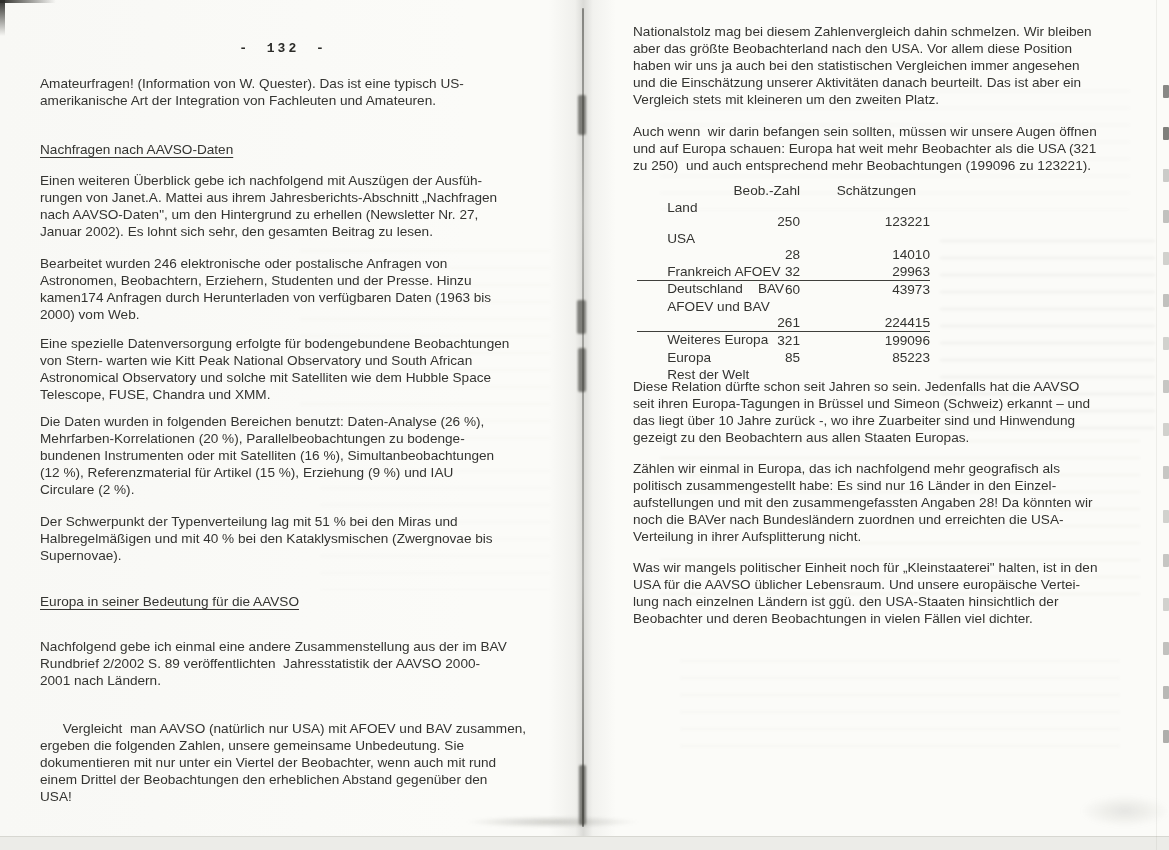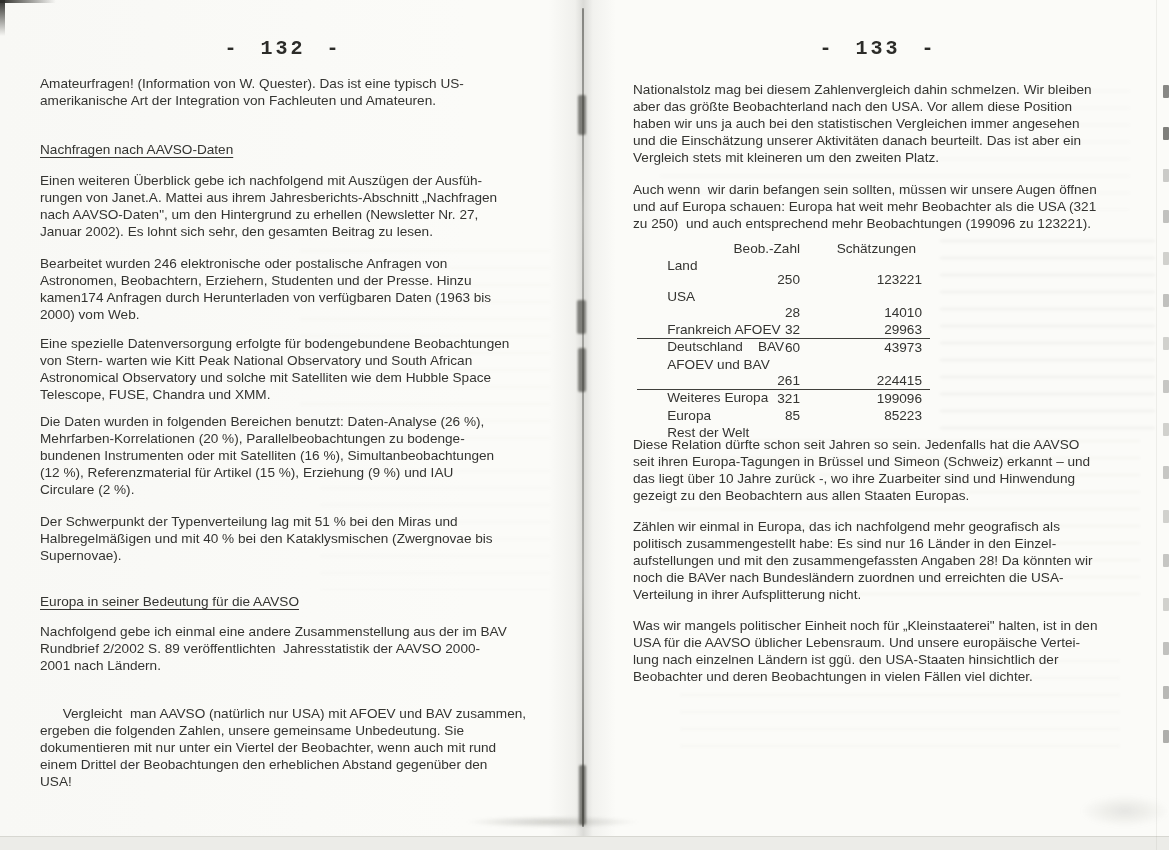--- a/index.html
+++ b/index.html
@@ -15,21 +15,21 @@
   }
   .page {
     position:absolute; top:0;
     font-size:13.6px; line-height:17px;
     color:#343431;
   }
   .page-left  { left:40px;  width:516px; }
   .page-right { left:633px; width:516px; }
   .pagenum {
     font-family:"Liberation Mono", monospace;
-    font-weight:bold; font-size:20px; line-height:18px;
+    font-weight:bold; font-size:13px; line-height:18px;
     letter-spacing:3px; word-spacing:6px;
     text-align:center; margin:40px 0 0 0; color:#2c2c29;
   }
   .page-left  .pagenum { margin-left:-30px; }
   .page-right .pagenum { margin-left:-26px; }
   .p { white-space:pre; margin:14px 0 0 0; }
   .h {
     white-space:pre; margin:30px 0 0 0;
     font-size:inherit; font-weight:normal;
     text-decoration:underline; text-underline-offset:3px;
@@ -37,21 +37,21 @@
   .u { text-underline-offset:2px; }
 
   
   .vtable { margin:8px 0 0 4px; width:293px; }
   .trow { position:relative; height:17px; white-space:pre; }
   .trow.gap { margin-top:14px; }
   .trow.gap2 { margin-top:16px; }
   .trow.rule { border-bottom:1px solid #3f3f3c; }
   .c1 { display:inline-block; white-space:pre; }
   .c2 { position:absolute; top:0; right:130px; white-space:pre; }
-  .c3 { position:absolute; top:0; right:8px; white-space:pre; }
+  .c3 { position:absolute; top:0; right:0; white-space:pre; }
   .thead .c3 { right:14px; }
 
   
   .artifact { position:absolute; pointer-events:none; }
   .gutter-shadow {
     left:548px; top:0; width:68px; height:850px;
     background:linear-gradient(90deg, rgba(90,90,82,0) 0%, rgba(90,90,82,0.07) 40%,
                rgba(70,70,63,0.18) 52%, rgba(90,90,82,0.06) 66%, rgba(90,90,82,0) 100%);
   }
   .fold-line {
@@ -108,34 +108,33 @@
 Telescope, FUSE, Chandra und XMM.</p>
     <p class="p" style="margin-top:10px">Die Daten wurden in folgenden Bereichen benutzt: Daten-Analyse (26 %),
 Mehrfarben-Korrelationen (20 %), Parallelbeobachtungen zu bodenge-
 bundenen Instrumenten oder mit Satelliten (16 %), Simultanbeobachtungen
 (12 %), Referenzmaterial für Artikel (15 %), Erziehung (9 %) und IAU
 Circulare (2 %).</p>
     <p class="p" style="margin-top:15px">Der Schwerpunkt der Typenverteilung lag mit 51 % bei den Miras und
 Halbregelmäßigen und mit 40 % bei den Kataklysmischen (Zwergnovae bis
 Supernovae).</p>
     <h2 class="h" style="margin-top:29px">Europa in seiner Bedeutung für die AAVSO</h2>
-    <p class="p" style="margin-top:13px">Nachfolgend gebe ich einmal eine andere Zusammenstellung aus der im BAV
+    <p class="p" style="margin-top:28px">Nachfolgend gebe ich einmal eine andere Zusammenstellung aus der im BAV
 Rundbrief 2/2002 S. 89 veröffentlichten  Jahresstatistik der AAVSO 2000-
 2001 nach Ländern.</p>
     <p class="p">
       <span>Vergleicht  man AAVSO (natürlich nur USA) mit AFOEV und BAV zusammen,
 ergeben die folgenden Zahlen, unsere gemeinsame </span><span class="u">Un</span><span>bedeutung. Sie
 dokumentieren mit </span><span class="u">nur</span><span> unter ein Viertel der Beobachter, wenn auch mit rund
 einem Drittel der Beobachtungen den erheblichen Abstand gegenüber den
 USA!</span>
     </p>
   </div>
 
   <div class="page page-right">
-    <div class="pagenum">- 133 -</div>
     <p class="p" style="margin-top:23px">Nationalstolz mag bei diesem Zahlenvergleich dahin schmelzen. Wir bleiben
 aber das größte Beobachterland nach den USA. Vor allem diese Position
 haben wir uns ja auch bei den statistischen Vergleichen immer angesehen
 und die Einschätzung unserer Aktivitäten danach beurteilt. Das ist aber ein
 Vergleich stets mit kleineren um den zweiten Platz.</p>
     <p class="p" style="margin-top:15px">Auch wenn  wir darin befangen sein sollten, müssen wir unsere Augen öffnen
 und auf Europa schauen: Europa hat weit mehr Beobachter als die USA (321
 zu 250)  und auch entsprechend mehr Beobachtungen (199096 zu 123221).</p>
 
     <div class="vtable">

